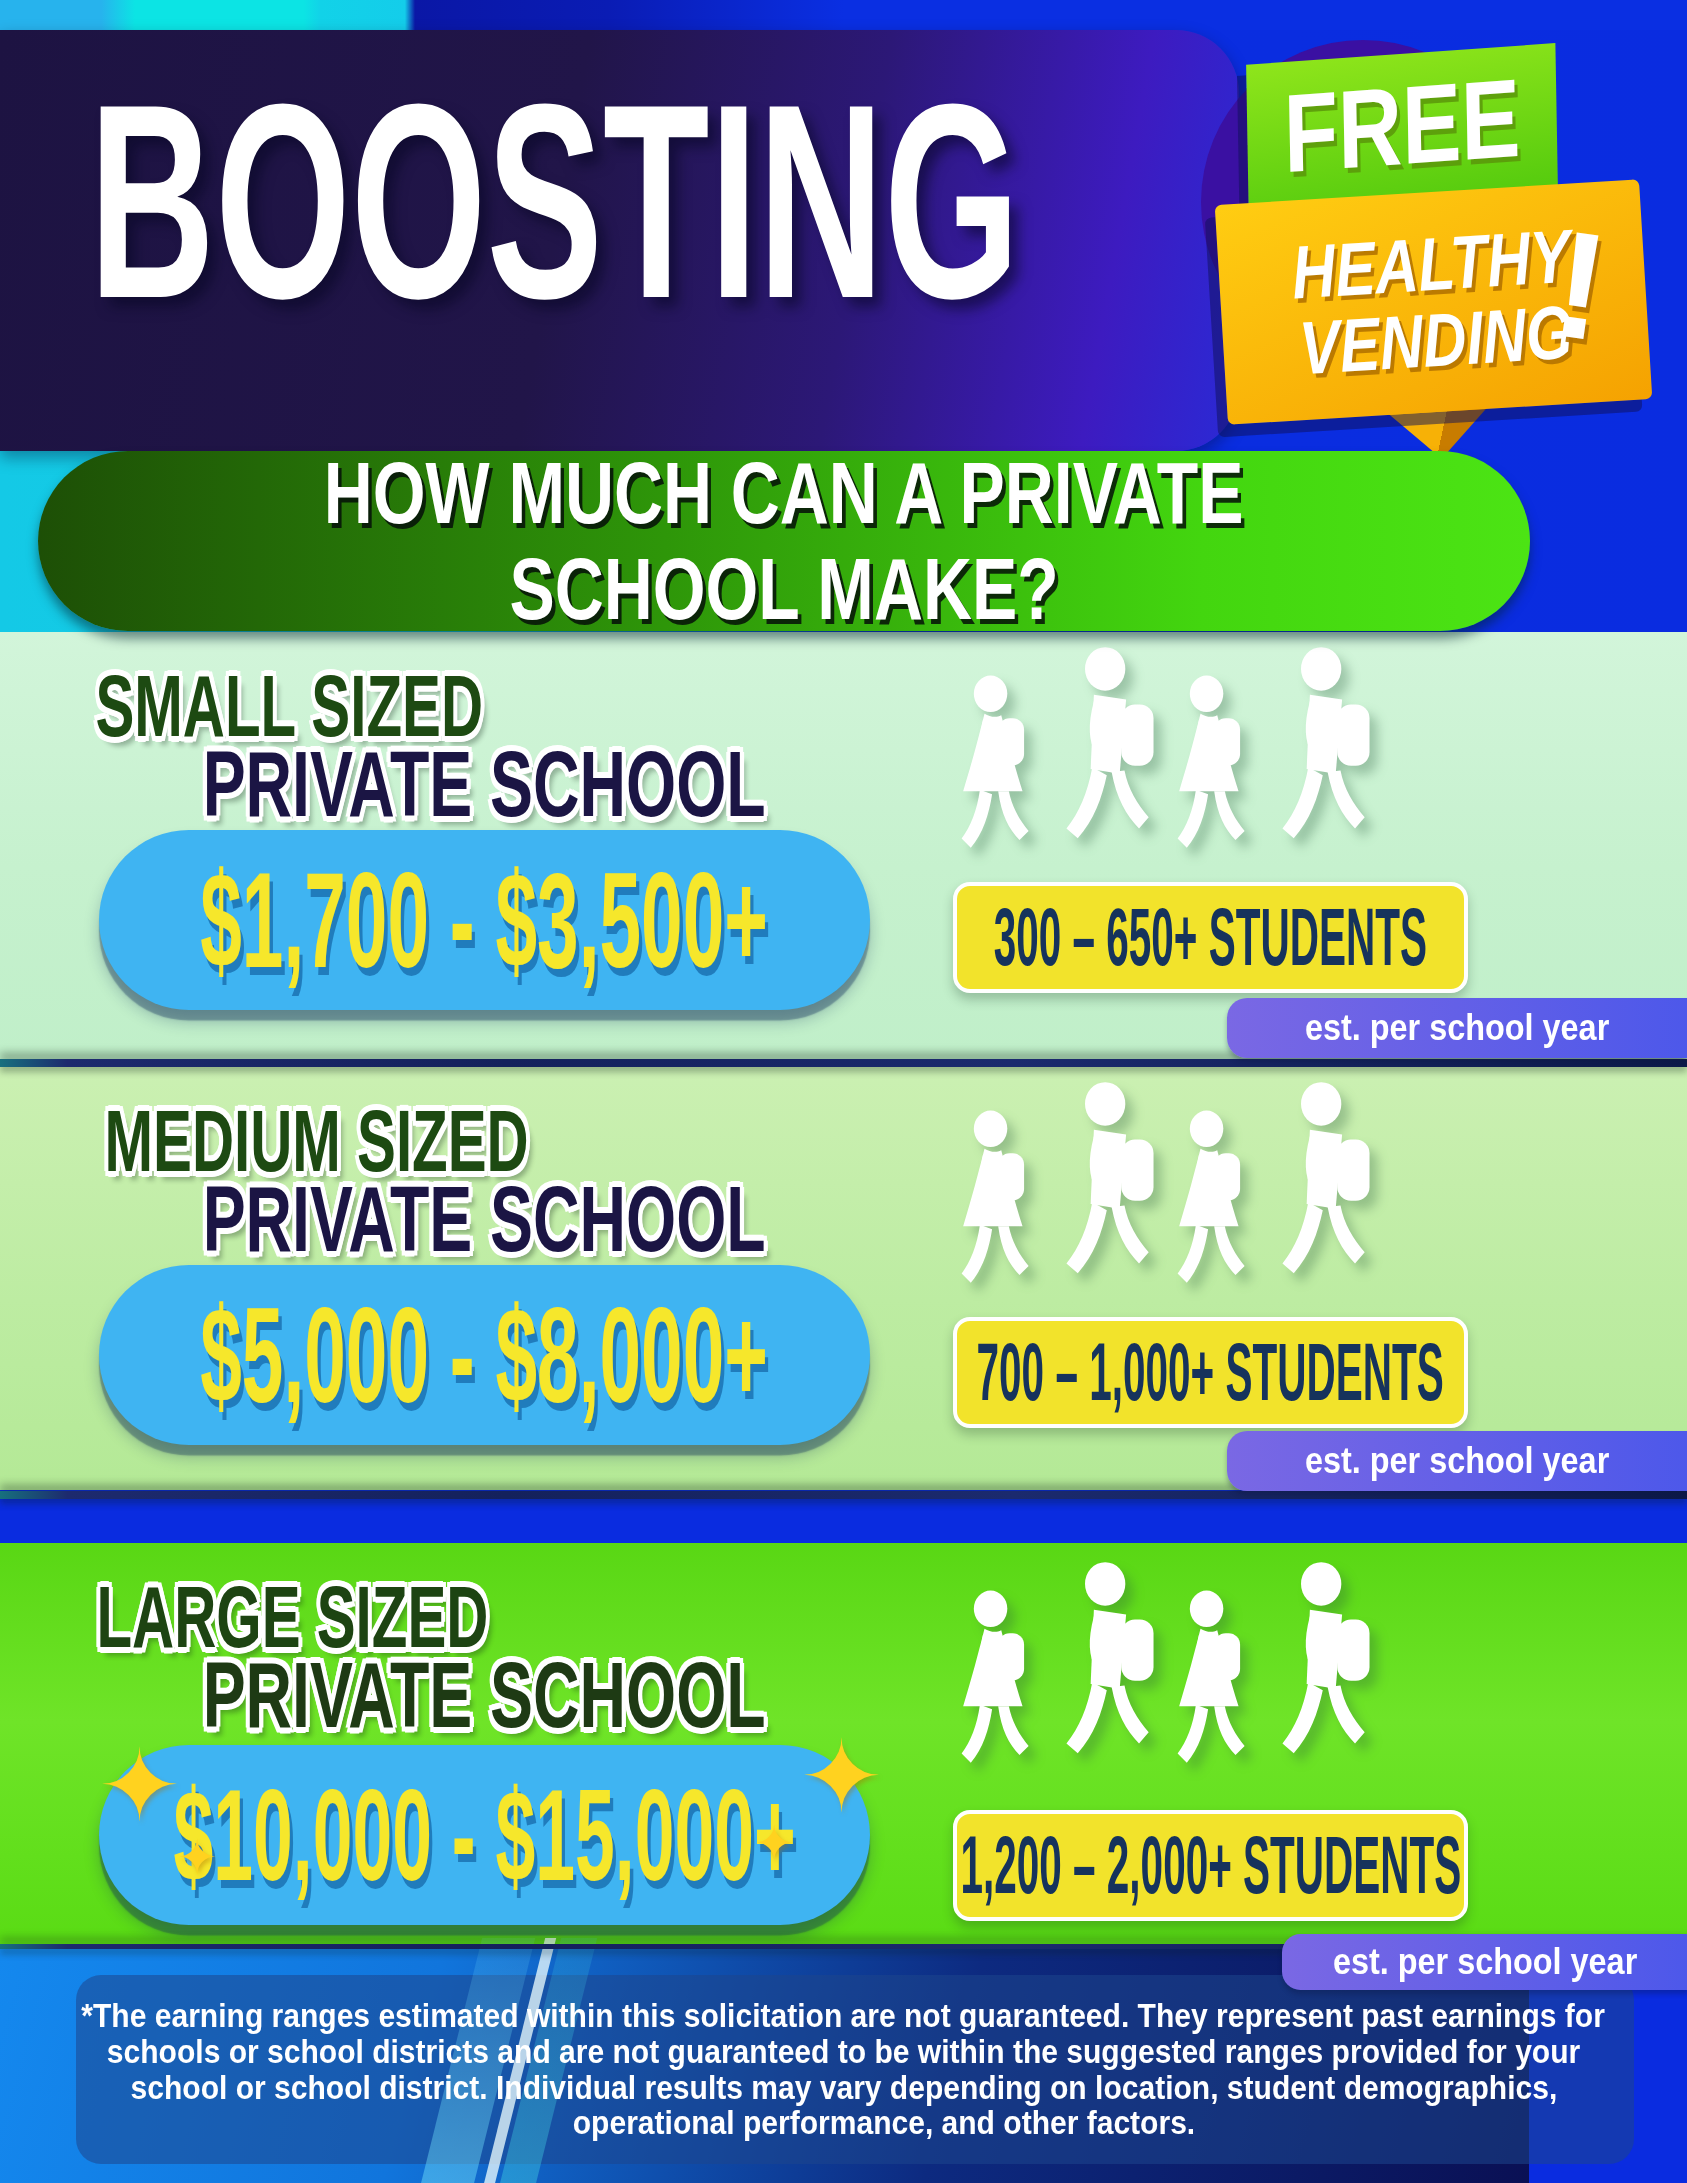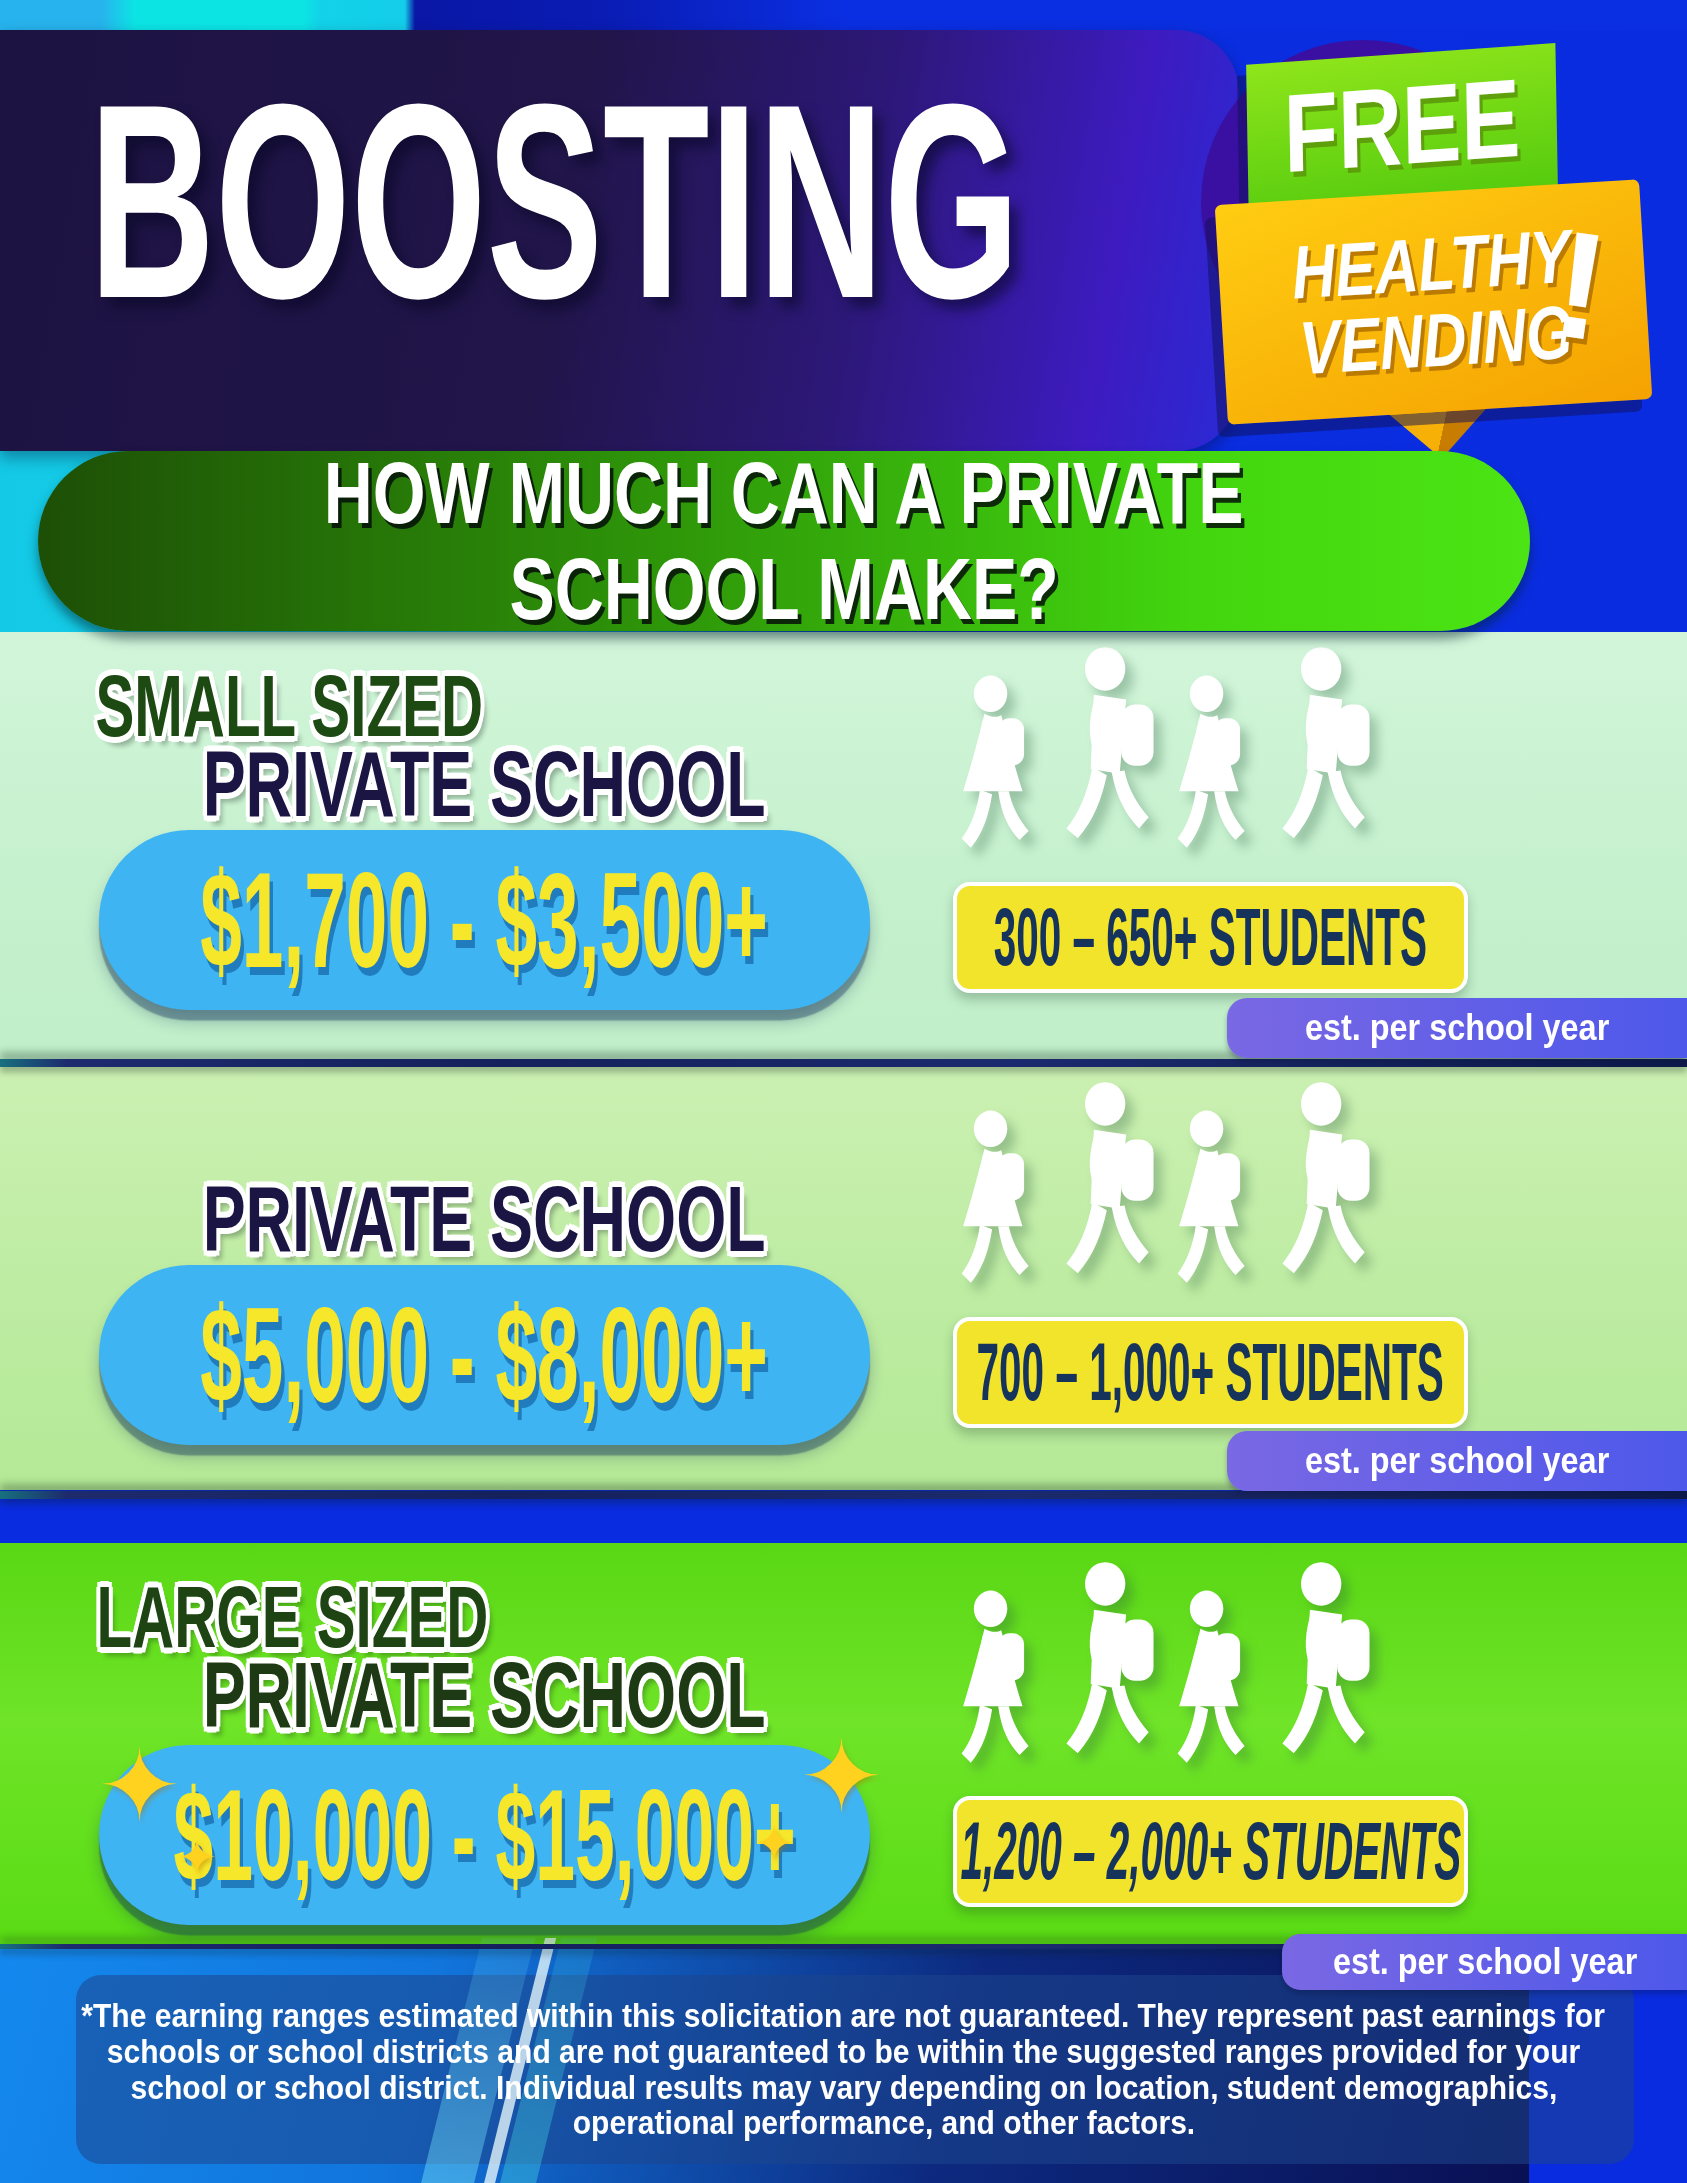--- a/index.html
+++ b/index.html
@@ -196,20 +196,21 @@
   <div class="abs students-box">
     <span class="t cond sx50">300 – 650+ STUDENTS</span>
   </div>
   <div class="abs note-box">
     <span class="t cond sx90">est. per school year</span>
   </div>
 </div>
 <div class="abs sep sep1"></div>
 
 <div class="abs section s2">
+  <div class="abs size-h outline-w"><span class="cond sx67">MEDIUM SIZED</span></div>
   <div class="abs type-h outline-w"><span class="cond sx70">PRIVATE SCHOOL</span></div>
   <div class="abs money-pill">
     <span class="money cond sx55">$5,000 - $8,000+</span>
   </div>
   <div class="abs icons-row">
     <svg class="fig-girl" viewBox="0 0 178 300" width="118" height="198">
         <use href="#fig-girl"></use>
       </svg>
     <svg class="fig-boy" viewBox="0 0 200 342" width="132" height="226">
         <use href="#fig-boy"></use>
@@ -251,21 +252,21 @@
     <svg class="fig-boy" viewBox="0 0 200 342" width="132" height="226">
         <use href="#fig-boy"></use>
       </svg>
     <svg class="fig-girl" viewBox="0 0 178 300" width="118" height="198">
         <use href="#fig-girl"></use>
       </svg>
     <svg class="fig-boy" viewBox="0 0 200 342" width="132" height="226">
         <use href="#fig-boy"></use>
       </svg>
   </div>
-  <div class="abs students-box" style="top:253px;font-style:italic;">
+  <div class="abs students-box" style="top:267px;">
     <span class="t cond sx50">1,200 – 2,000+ STUDENTS</span>
   </div>
   <div class="abs note-box">
     <span class="t cond sx90">est. per school year</span>
   </div>
 </div>
 <div class="abs sep sep3"></div>
 
 <div class="abs footer">
   <div class="abs f-panel"></div>

